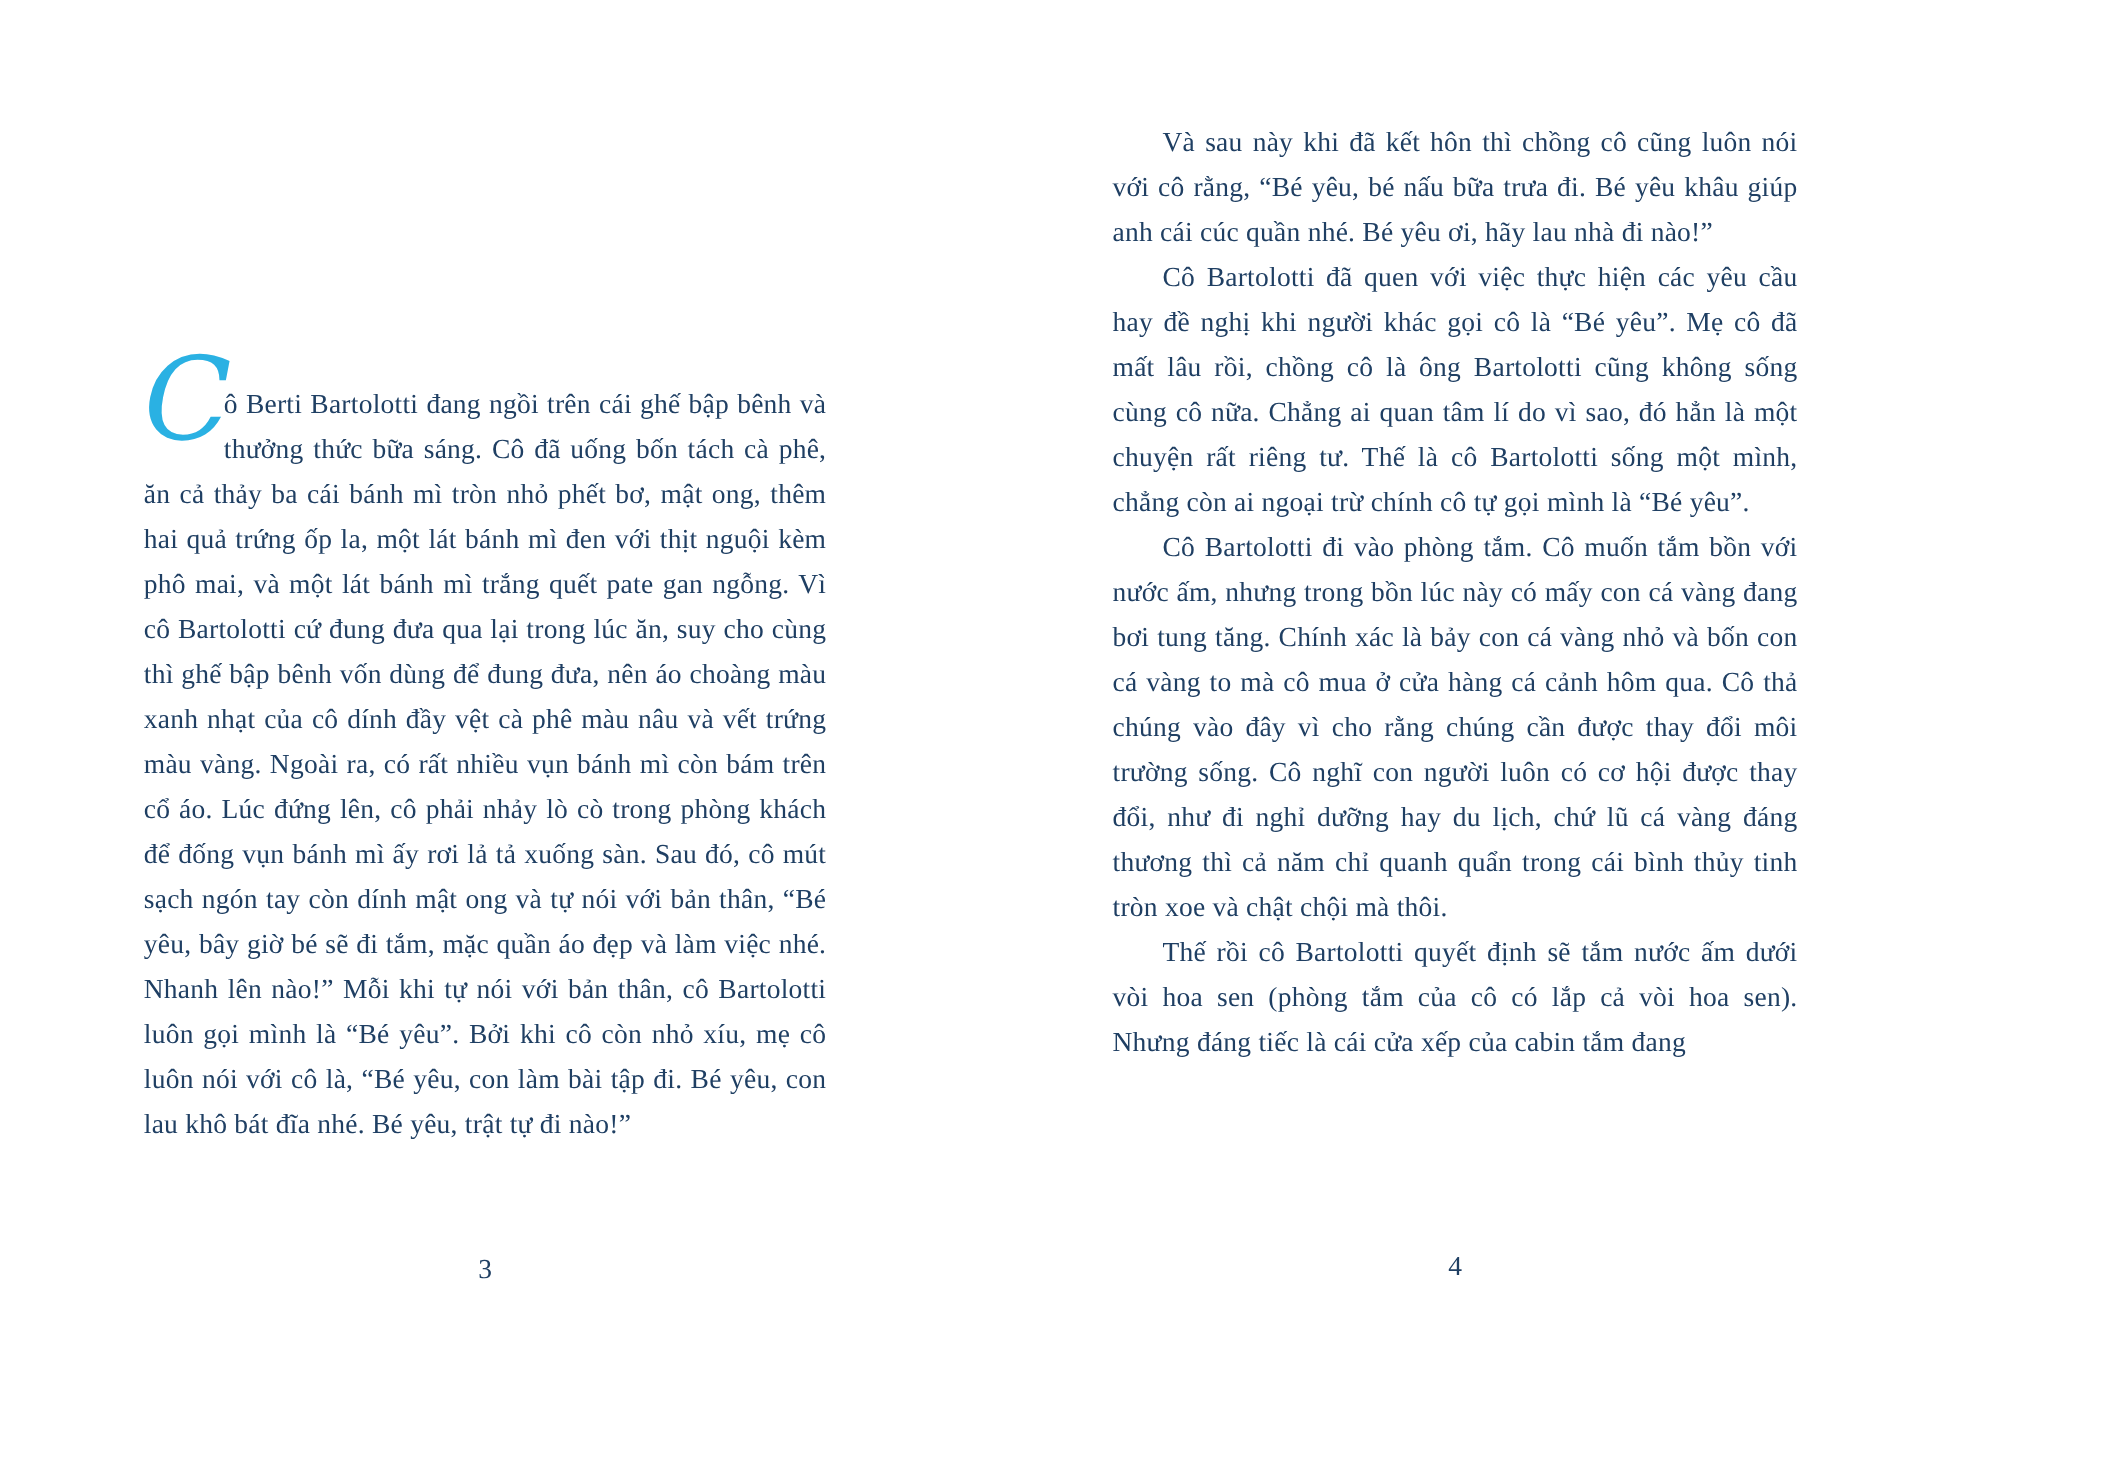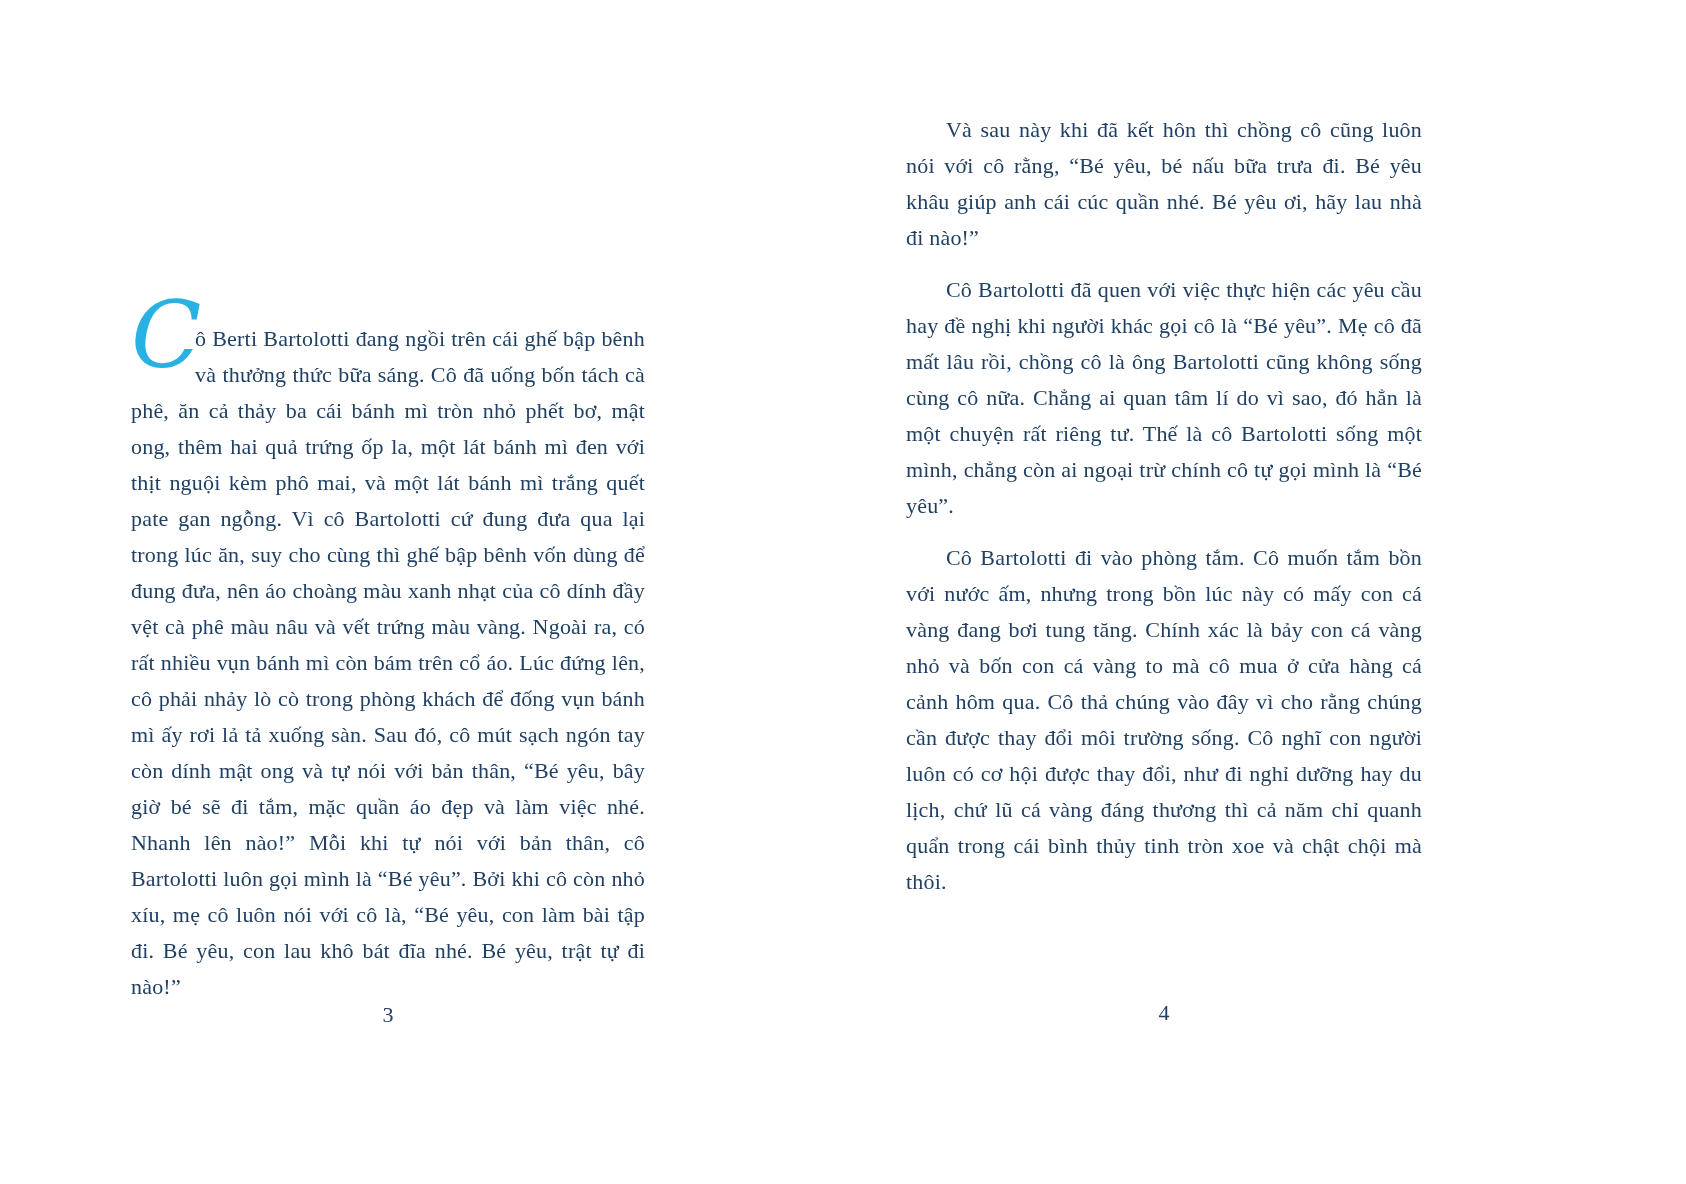--- a/index.html
+++ b/index.html
@@ -25,21 +25,21 @@
     left: 115px;
     top: 305px;
     width: 546px;
   }
   .page-right {
     left: 890px;
     top: 96px;
     width: 548px;
   }
   p.body-text {
-    margin: 16px;
+    margin: 0;
     font-size: 22px;
     line-height: 36px;
     color: #1f3f63;
     text-align: justify;
     letter-spacing: 0.2px;
   }
   .page-right p.body-text {
     text-indent: 40px;
   }
   .dropcap {
@@ -77,18 +77,19 @@
 <div class="spread">
 
   <div class="page page-left">
     <p class="body-text"><span class="dropcap">C</span><span>ô Berti Bartolotti đang ngồi trên cái ghế bập bênh và thưởng thức bữa sáng. Cô đã uống bốn tách cà phê, ăn cả thảy ba cái bánh mì tròn nhỏ phết bơ, mật ong, thêm hai quả trứng ốp la, một lát bánh mì đen với thịt nguội kèm phô mai, và một lát bánh mì trắng quết pate gan ngỗng. Vì cô Bartolotti cứ đung đưa qua lại trong lúc ăn, suy cho cùng thì ghế bập bênh vốn dùng để đung đưa, nên áo choàng màu xanh nhạt của cô dính đầy vệt cà phê màu nâu và vết trứng màu vàng. Ngoài ra, có rất nhiều vụn bánh mì còn bám trên cổ áo. Lúc đứng lên, cô phải nhảy lò cò trong phòng khách để đống vụn bánh mì ấy rơi lả tả xuống sàn. Sau đó, cô mút sạch ngón tay còn dính mật ong và tự nói với bản thân, “Bé yêu, bây giờ bé sẽ đi tắm, mặc quần áo đẹp và làm việc nhé. Nhanh lên nào!” Mỗi khi tự nói với bản thân, cô Bartolotti luôn gọi mình là “Bé yêu”. Bởi khi cô còn nhỏ xíu, mẹ cô luôn nói với cô là, “Bé yêu, con làm bài tập đi. Bé yêu, con lau khô bát đĩa nhé. Bé yêu, trật tự đi nào!”</span></p>
   </div>
 
   <div class="page page-right">
     <p class="body-text">Và sau này khi đã kết hôn thì chồng cô cũng luôn nói với cô rằng, “Bé yêu, bé nấu bữa trưa đi. Bé yêu khâu giúp anh cái cúc quần nhé. Bé yêu ơi, hãy lau nhà đi nào!”</p>
     <p class="body-text">Cô Bartolotti đã quen với việc thực hiện các yêu cầu hay đề nghị khi người khác gọi cô là “Bé yêu”. Mẹ cô đã mất lâu rồi, chồng cô là ông Bartolotti cũng không sống cùng cô nữa. Chẳng ai quan tâm lí do vì sao, đó hẳn là một chuyện rất riêng tư. Thế là cô Bartolotti sống một mình, chẳng còn ai ngoại trừ chính cô tự gọi mình là “Bé yêu”.</p>
     <p class="body-text">Cô Bartolotti đi vào phòng tắm. Cô muốn tắm bồn với nước ấm, nhưng trong bồn lúc này có mấy con cá vàng đang bơi tung tăng. Chính xác là bảy con cá vàng nhỏ và bốn con cá vàng to mà cô mua ở cửa hàng cá cảnh hôm qua. Cô thả chúng vào đây vì cho rằng chúng cần được thay đổi môi trường sống. Cô nghĩ con người luôn có cơ hội được thay đổi, như đi nghỉ dưỡng hay du lịch, chứ lũ cá vàng đáng thương thì cả năm chỉ quanh quẩn trong cái bình thủy tinh tròn xoe và chật chội mà thôi.</p>
+    <p class="body-text">Thế rồi cô Bartolotti quyết định sẽ tắm nước ấm dưới vòi hoa sen (phòng tắm của cô có lắp cả vòi hoa sen). Nhưng đáng tiếc là cái cửa xếp của cabin tắm đang</p>
   </div>
 
   <div class="pagenum pagenum-left">3</div>
   <div class="pagenum pagenum-right">4</div>
 
 </div>
 
 </body></html>

